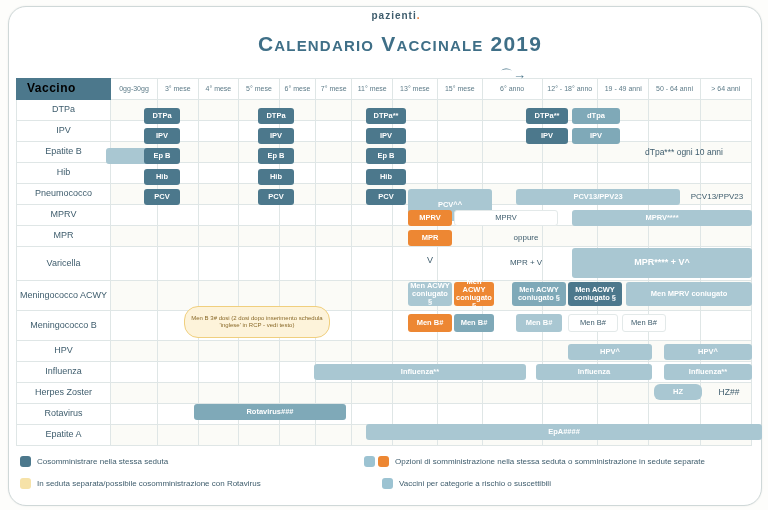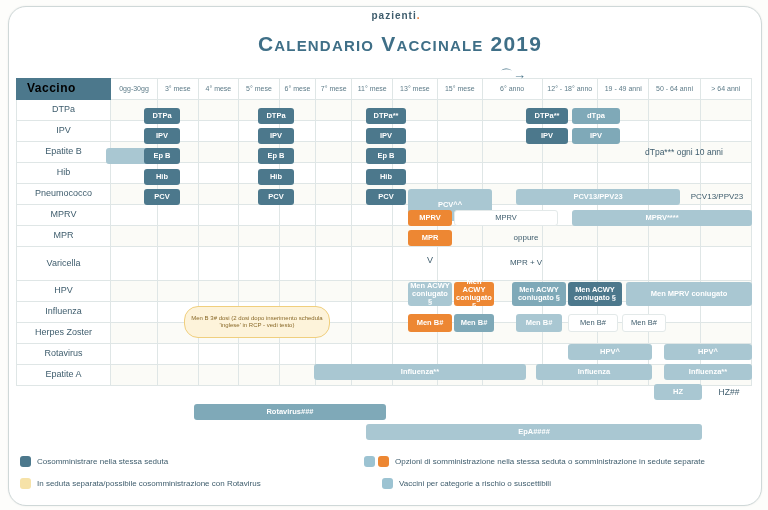--- a/index.html
+++ b/index.html
@@ -318,20 +318,54 @@
             <td></td>
             <td></td>
             <td></td>
             <td></td>
             <td></td>
             <td></td>
             <td></td>
             <td></td>
             <td></td>
           </tr>
+        <tr style="height:30px">
+            <td class="rowlabel">Meningococco ACWY</td>
+            <td></td>
+            <td></td>
+            <td></td>
+            <td></td>
+            <td></td>
+            <td></td>
+            <td></td>
+            <td></td>
+            <td></td>
+            <td></td>
+            <td></td>
+            <td></td>
+            <td></td>
+            <td></td>
+          </tr>
+        <tr style="height:30px">
+            <td class="rowlabel">Meningococco B</td>
+            <td></td>
+            <td></td>
+            <td></td>
+            <td></td>
+            <td></td>
+            <td></td>
+            <td></td>
+            <td></td>
+            <td></td>
+            <td></td>
+            <td></td>
+            <td></td>
+            <td></td>
+            <td></td>
+          </tr>
         <tr>
             <td class="rowlabel">HPV</td>
             <td></td>
             <td></td>
             <td></td>
             <td></td>
             <td></td>
             <td></td>
             <td></td>
             <td></td>
@@ -447,20 +481,21 @@
 
     <div class="bar b-orange" style="left:392px;top:132px;width:44px;height:16px;">MPRV</div>
     <div class="bar b-white" style="left:438px;top:132px;width:104px;height:16px;">MPRV</div>
     <div class="bar b-light" style="left:556px;top:132px;width:180px;height:16px;">MPRV****</div>
 
     <div class="bar b-orange" style="left:392px;top:152px;width:44px;height:16px;">MPR</div>
     <div class="bar b-plain" style="left:480px;top:152px;width:60px;height:16px;font-size:8px;">oppure</div>
 
     <div class="bar b-plain" style="left:392px;top:175px;width:44px;height:16px;font-size:9px;">V</div>
     <div class="bar b-plain" style="left:480px;top:168px;width:60px;height:34px;font-size:8px;white-space:pre-line;flex-direction:column;">MPR + V</div>
+    <div class="bar b-light" style="left:556px;top:170px;width:180px;height:30px;font-size:9px;">MPR**** + V^</div>
 
     <div class="bar b-light" style="left:392px;top:204px;width:44px;height:24px;">Men ACWY coniugato §</div>
     <div class="bar b-orange" style="left:438px;top:204px;width:40px;height:24px;">Men ACWY coniugato §</div>
     <div class="bar b-mid" style="left:496px;top:204px;width:54px;height:24px;">Men ACWY coniugato §</div>
     <div class="bar b-dark" style="left:552px;top:204px;width:54px;height:24px;">Men ACWY coniugato §</div>
     <div class="bar b-light" style="left:610px;top:204px;width:126px;height:24px;">Men MPRV coniugato</div>
 
     <div class="bar b-orange" style="left:392px;top:236px;width:44px;height:18px;">Men B#</div>
     <div class="bar b-mid" style="left:438px;top:236px;width:40px;height:18px;">Men B#</div>
     <div class="bar b-light" style="left:500px;top:236px;width:46px;height:18px;">Men B#</div>
@@ -468,26 +503,26 @@
     <div class="bar b-white" style="left:606px;top:236px;width:44px;height:18px;">Men B#</div>
     <div class="bar note" style="left:168px;top:228px;width:146px;height:32px;">Men B 3# dosi (2 dosi dopo inserimento schedula 'inglese' in RCP - vedi testo)</div>
 
     <div class="bar b-light" style="left:552px;top:266px;width:84px;height:16px;">HPV^</div>
     <div class="bar b-light" style="left:648px;top:266px;width:88px;height:16px;">HPV^</div>
 
     <div class="bar b-light" style="left:298px;top:286px;width:212px;height:16px;">Influenza**</div>
     <div class="bar b-light" style="left:520px;top:286px;width:116px;height:16px;">Influenza</div>
     <div class="bar b-light" style="left:648px;top:286px;width:88px;height:16px;">Influenza**</div>
 
-    <div class="bar b-light" style="left:638px;top:306px;width:48px;height:16px;">HZ</div>
+    <div class="bar b-light" style="left:638px;top:306px;width:48px;height:16px;border-radius:6px;">HZ</div>
     <div class="bar b-plain" style="left:690px;top:306px;width:46px;height:16px;font-size:8.5px;">HZ##</div>
 
-    <div class="bar b-mid" style="left:178px;top:326px;width:192px;height:16px;">Rotavirus###</div>
-
-    <div class="bar b-light" style="left:350px;top:346px;width:336px;height:16px;">EpA####</div>
+    <div class="bar b-mid" style="left:178px;top:326px;width:152px;height:16px;">Rotavirus###</div>
+
+    <div class="bar b-light" style="left:350px;top:346px;width:396px;height:16px;">EpA####</div>
 
     <div class="arrow" style="left:484px;top:-12px;">⌒→</div>
   </div>
 
   <div id="legend">
     <div class="lg" style="left:4px;top:4px;">
       <span class="sw teal"></span>
       <span>Cosomministrare nella stessa seduta</span>
     </div>
     <div class="lg" style="left:348px;top:4px;">

